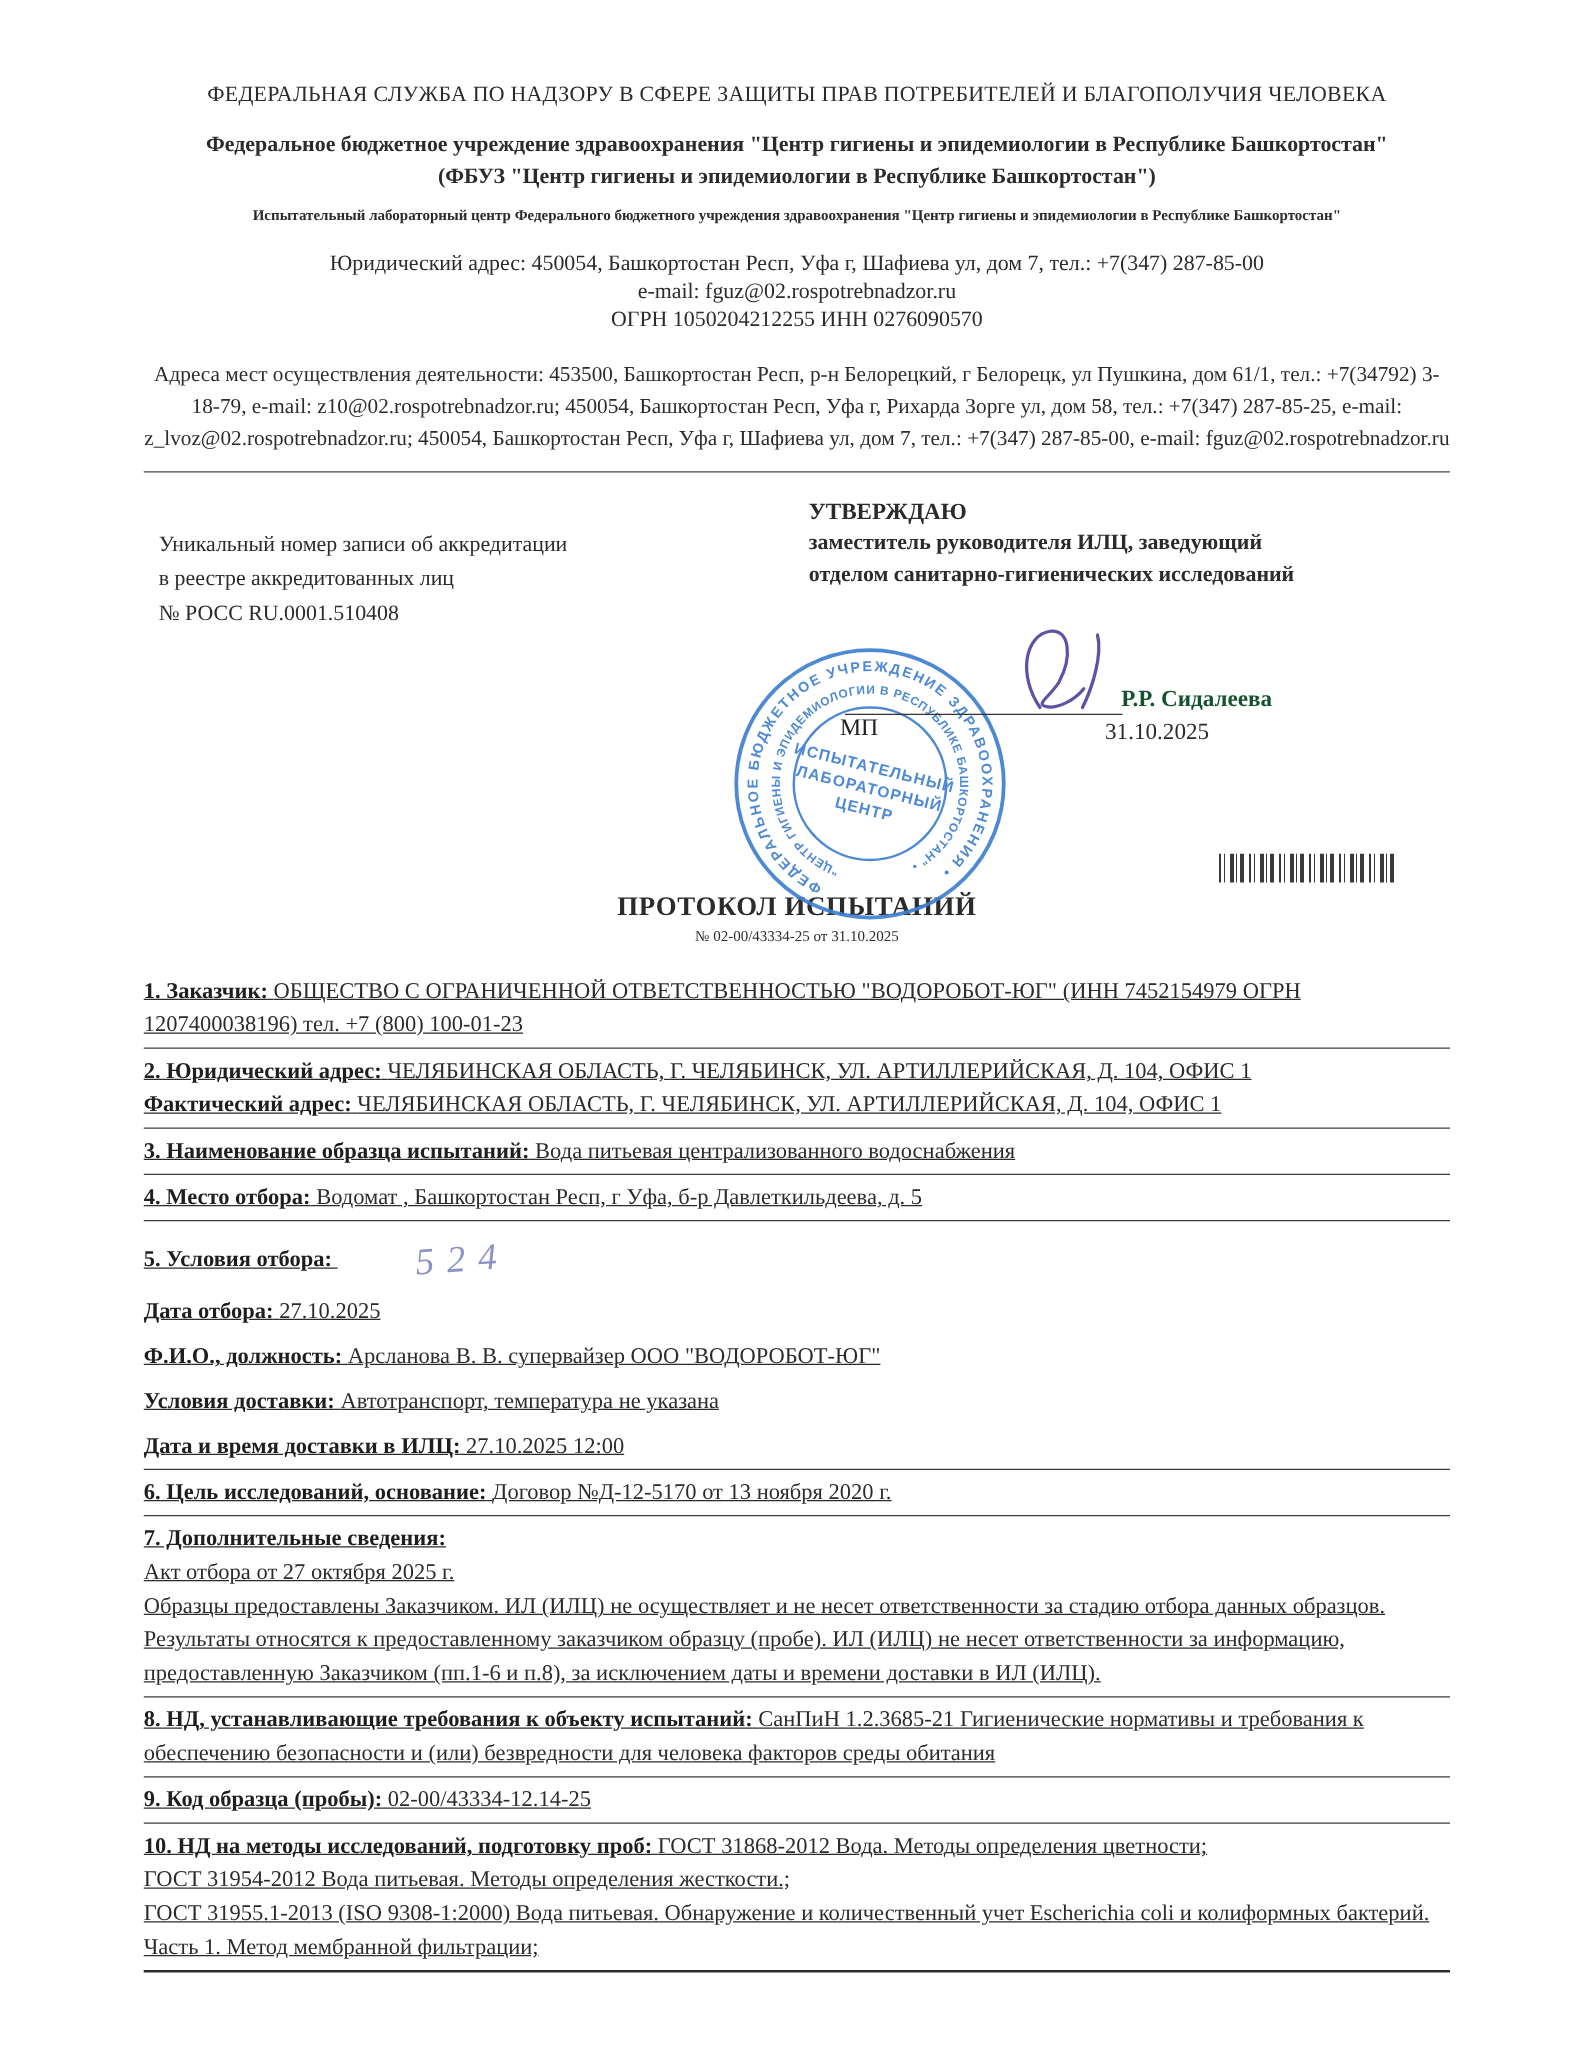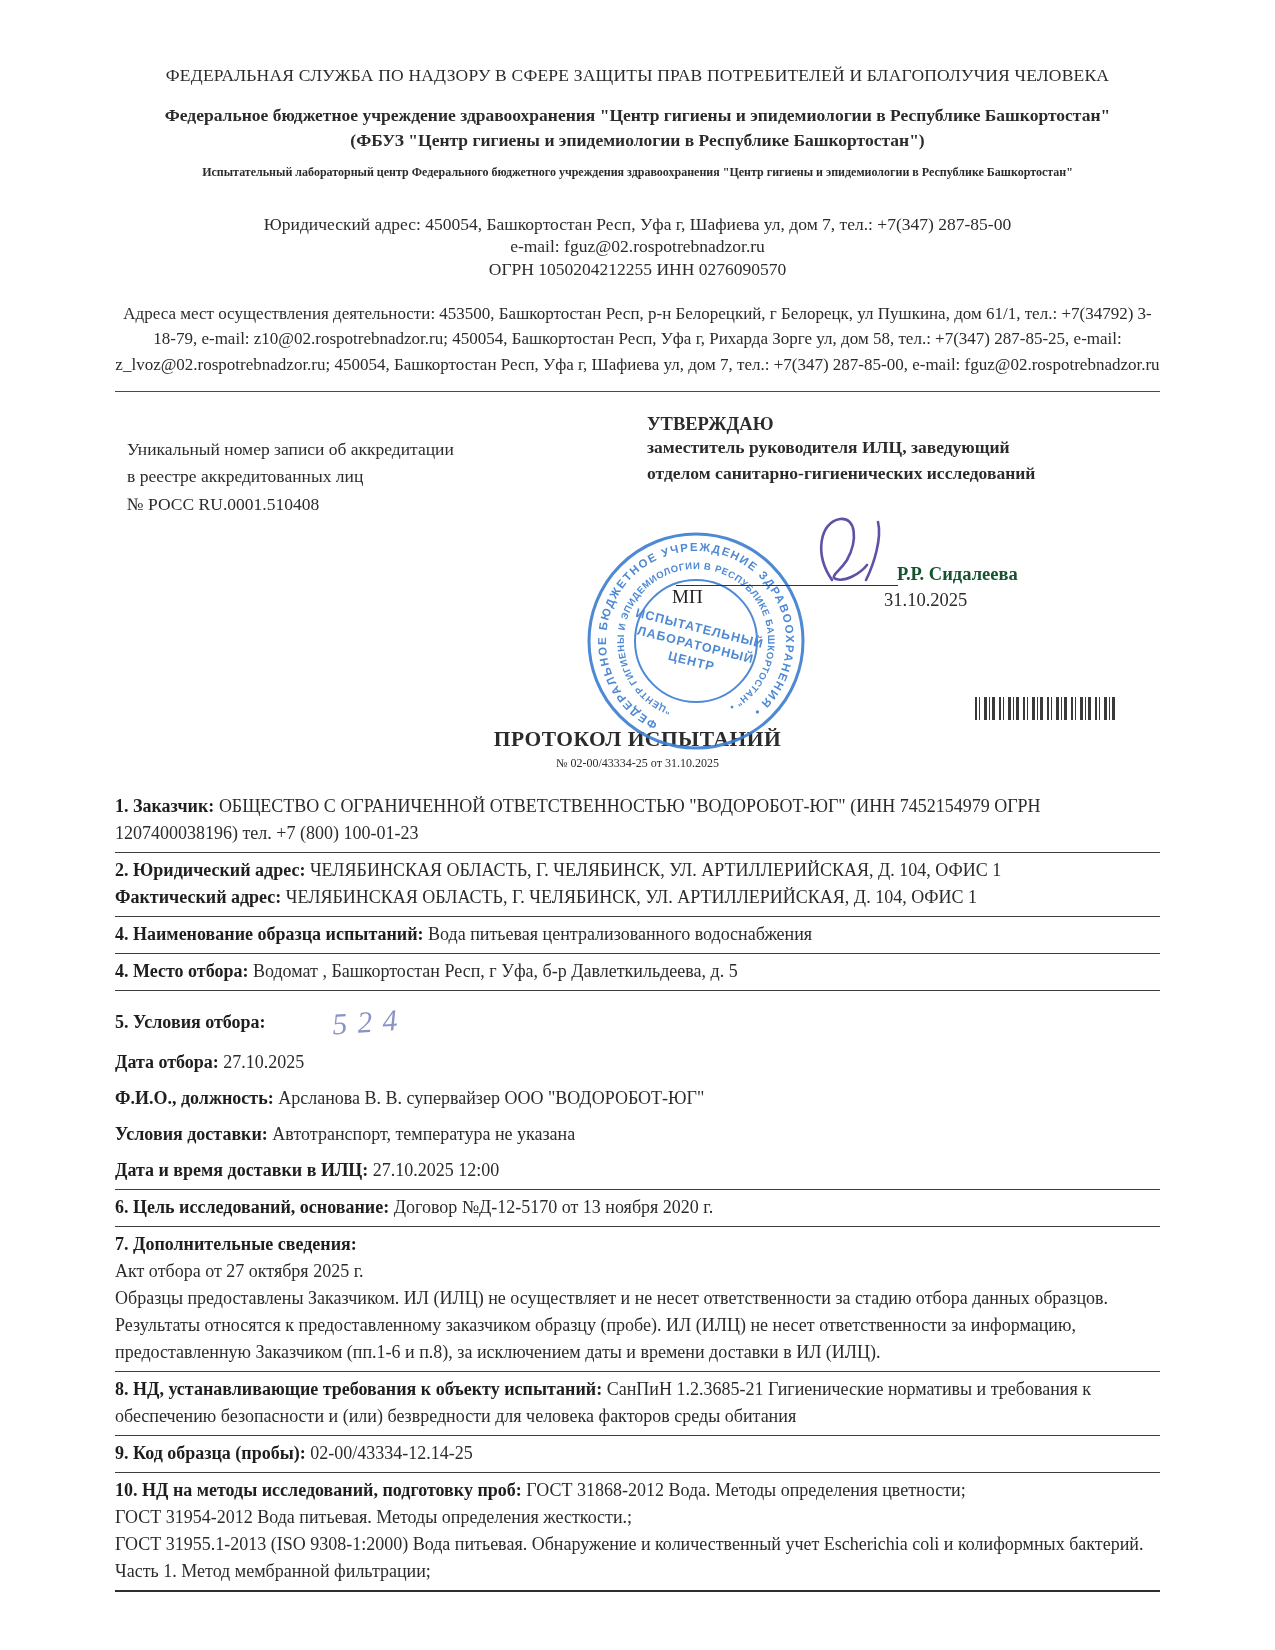--- a/index.html
+++ b/index.html
@@ -10,21 +10,21 @@
     background:#ffffff;
     font-family:"Liberation Serif", serif;
     color:#2b2b2b;
     overflow:hidden;
   }
   .hdr{width:1045px;margin:0 auto;text-align:center;}
   .hdr-agency{padding-top:64px;font-size:17.5px;line-height:1.3;letter-spacing:.2px;}
   .hdr-org{margin-top:17px;font-weight:bold;font-size:17.5px;line-height:1.35;}
   .hdr-abbr{margin-top:3px;font-weight:bold;font-size:17.5px;}
   .hdr-lab{margin-top:13px;font-weight:bold;font-size:12px;line-height:1.35;}
-  .hdr-addr{margin-top:32px;font-size:17.5px;line-height:1.3;}
+  .hdr-addr{margin-top:18px;font-size:17.5px;line-height:1.3;}
   .hdr-line{font-size:17.5px;line-height:1.3;}
   .hdr-activity{margin-top:20px;font-size:17px;line-height:1.5;text-align:center;}
   .rule{width:1045px;margin:14px auto 0 auto;border:none;border-top:1.6px solid #4a4a4a;}
 
   .approval-row{position:relative;height:335px;}
   .accred{position:absolute;left:127px;top:44px;font-size:17.5px;line-height:1.55;}
   .approve{position:absolute;left:647px;top:22px;width:470px;}
   .approve-h{font-weight:bold;font-size:18.5px;}
   .approve-l{font-weight:bold;font-size:17.5px;line-height:1.45;}
   .stamp{position:absolute;left:586px;top:139px;opacity:.92;}
@@ -41,21 +41,21 @@
       #3a3a3a 9px 12px, transparent 12px 14px,
       #3a3a3a 14px 15px, transparent 15px 17px,
       #3a3a3a 17px 20px, transparent 20px 24px);
   }
 
   .title-block{text-align:center;}
   .doc-title{font-weight:bold;font-size:21.5px;letter-spacing:.5px;}
   .doc-num{margin-top:4px;font-size:12px;}
 
   .sections{width:1045px;margin:18px auto 0 auto;font-size:18px;line-height:1.5;}
-  .sec{border-bottom:1.6px solid #3c3c3c;padding:4px 0 5px 0;}
+  .sec{border-bottom:1.6px solid #3c3c3c;padding:4px 0 5px 0;text-decoration:underline;}
   .sec:last-child{border-bottom:2.4px solid #2e2e2e;}
   .lbl{font-weight:bold;color:#1e1e1e;}
   .srow{margin:0;}
   .gap{margin-top:9px;}
   .hand{
     display:inline-block;margin-left:62px;
     color:#8a93c4;font-size:30px;font-style:italic;letter-spacing:10px;
     transform:rotate(-4deg) translateY(4px);
   }
 </style>
@@ -140,21 +140,21 @@
         <span class="lbl">2. Юридический адрес:</span>
         <span>ЧЕЛЯБИНСКАЯ ОБЛАСТЬ, Г. ЧЕЛЯБИНСК, УЛ. АРТИЛЛЕРИЙСКАЯ, Д. 104, ОФИС 1</span>
       </div>
       <div class="srow">
         <span class="lbl">Фактический адрес:</span>
         <span>ЧЕЛЯБИНСКАЯ ОБЛАСТЬ, Г. ЧЕЛЯБИНСК, УЛ. АРТИЛЛЕРИЙСКАЯ, Д. 104, ОФИС 1</span>
       </div>
     </div>
 
     <div class="sec">
-      <span class="lbl">4. Наименование образца испытаний:</span>
+      <span class="lbl">3. Наименование образца испытаний:</span>
       <span>Вода питьевая централизованного водоснабжения</span>
     </div>
 
     <div class="sec">
       <span class="lbl">4. Место отбора:</span>
       <span>Водомат , Башкортостан Респ, г Уфа, б-р Давлеткильдеева, д. 5</span>
     </div>
 
     <div class="sec">
       <div class="srow">

